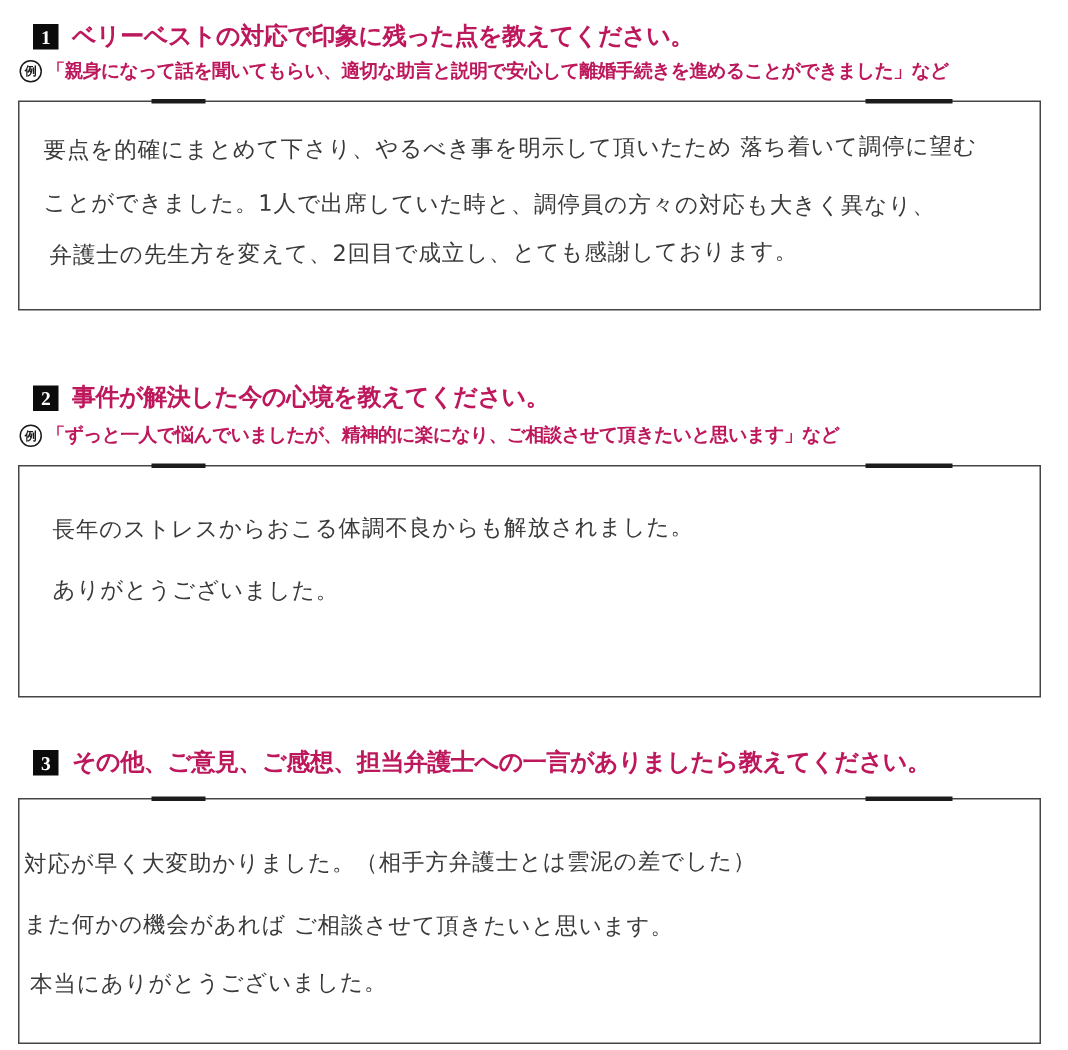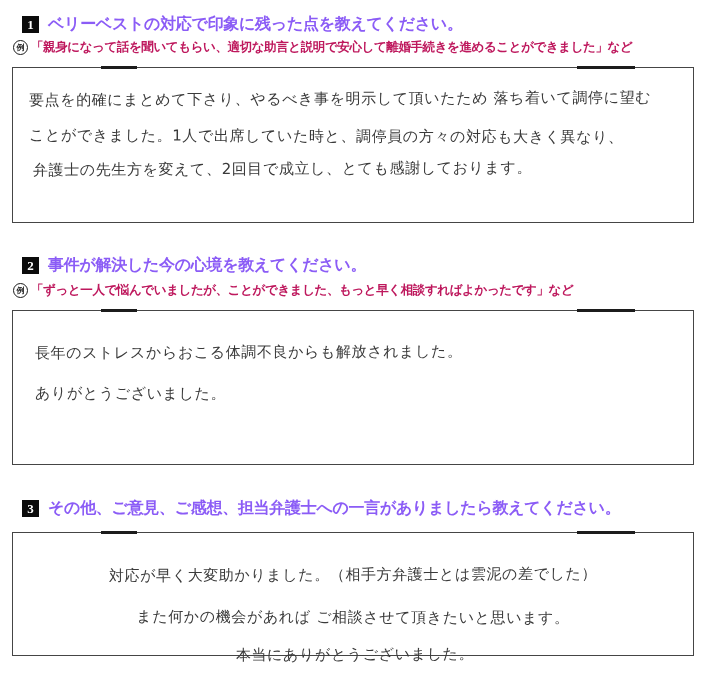--- a/index.html
+++ b/index.html
@@ -34,21 +34,21 @@
     color: #ffffff;
     font-family: "Liberation Serif", serif;
     font-size: 13px;
     font-weight: bold;
     flex: 0 0 auto;
   }
   .q-text {
     font-family: "Liberation Serif", serif;
     font-size: 16px;
     font-weight: bold;
-    color: #8b5cf6;
+    color: #be185d;
     letter-spacing: -0.3px;
   }
   
   .example {
     position: absolute;
     left: 13px;
     display: flex;
     align-items: center;
     gap: 3px;
     white-space: nowrap;
@@ -95,23 +95,23 @@
   }
   .answer-box::after {
     content: "";
     position: absolute;
     top: -2px;
     right: 58px;
     width: 58px;
     height: 3px;
     background: #1c1c1c;
   }
-  .box-1 { top: 67px;  height: 156px; padding: 15px 16px 0 16px; }
+  .box-1 { top: 67px;  height: 140px; padding: 15px 16px 0 16px; }
   .box-2 { top: 310px; height: 155px; padding: 22px 0 0 22px; }
-  .box-3 { top: 532px; height: 124px; padding: 23px 16px 0 16px; text-align: center; }
+  .box-3 { top: 532px; height: 164px; padding: 23px 16px 0 3px; }
 
   .hw-line {
     font-family: "DejaVu Sans", sans-serif;
     font-size: 15px;
     color: #3a3a3a;
     letter-spacing: 0.6px;
     white-space: nowrap;
     transform-origin: left center;
   }
   .box-1 .hw-line { line-height: 35px; }
@@ -146,21 +146,21 @@
     <div class="hw-line">ことができました。1人で出席していた時と、調停員の方々の対応も大きく異なり、</div>
     <div class="hw-line">弁護士の先生方を変えて、2回目で成立し、とても感謝しております。</div>
   </div>
 
   <div class="heading heading-2">
     <span class="num-badge">2</span>
     <span class="q-text">事件が解決した今の心境を教えてください。</span>
   </div>
   <div class="example example-2">
     <span class="ex-badge">例</span>
-    <span class="ex-text">「ずっと一人で悩んでいましたが、ことができました、もっと早く相談すればよかったです」など</span>
+    <span class="ex-text">「ずっと一人で悩んでいましたが、精神的に楽になり、ご相談させて頂きたいと思います」など</span>
   </div>
   <div class="answer-box box-2">
     <div class="hw-line">長年のストレスからおこる体調不良からも解放されました。</div>
     <div class="hw-line">ありがとうございました。</div>
   </div>
 
   <div class="heading heading-3">
     <span class="num-badge">3</span>
     <span class="q-text">その他、ご意見、ご感想、担当弁護士への一言がありましたら教えてください。</span>
   </div>

